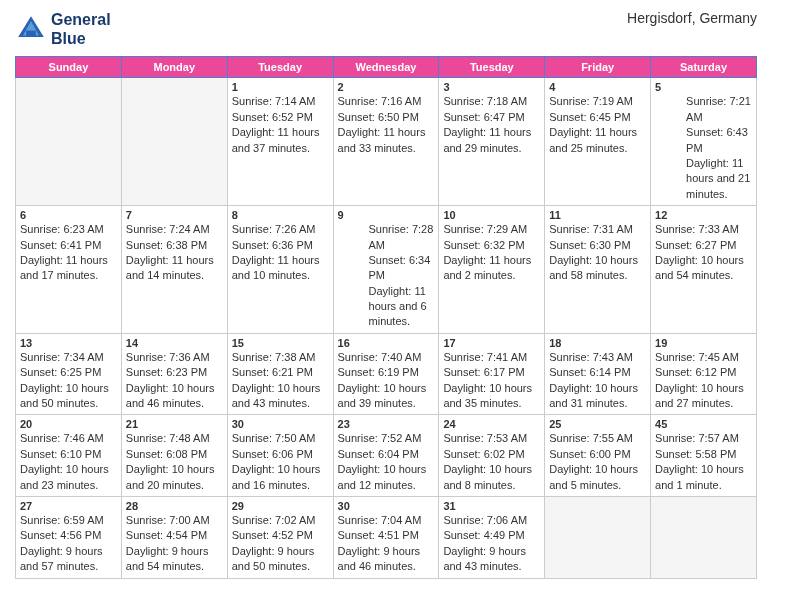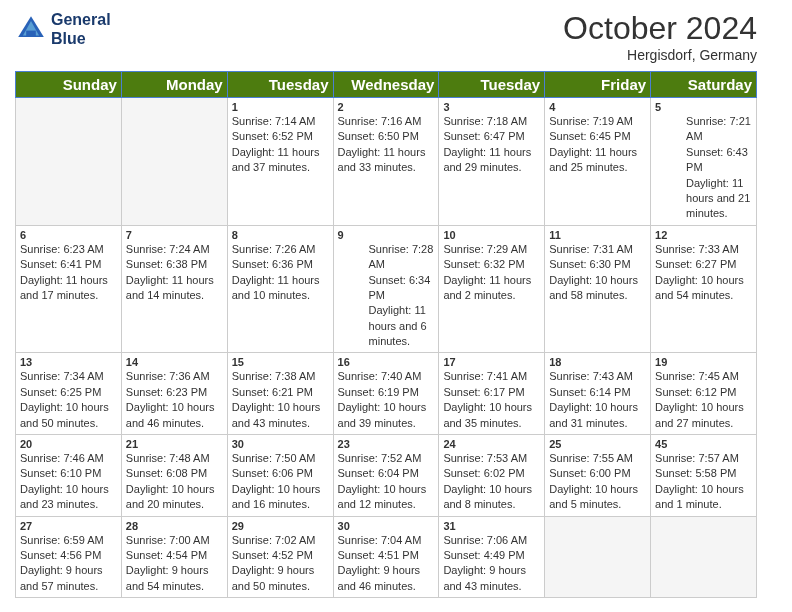--- a/index.html
+++ b/index.html
@@ -46,26 +46,26 @@
     .location-title {
       font-size: 14px;
       color: #333;
     }
     table {
       width: 100%;
       border-collapse: collapse;
       table-layout: fixed;
     }
     th {
-      background-color: #4d7c0f;
+      background-color: #ec4899;
       color: #fff;
-      font-size: 15px;
+      font-size: 11px;
       font-weight: bold;
       padding: 4px 4px;
-      text-align: right;
+      text-align: center;
       border: 1px solid #4a7fd4;
     }
     td {
       border: 1px solid #ccc;
       vertical-align: top;
       padding: 3px 4px;
       font-size: 9.5px;
       color: #333;
       height: 75px;
       background: #fff;
@@ -96,21 +96,20 @@
         <polygon points="20,4 36,30 4,30" fill="#2962b8"></polygon>
         <polygon points="20,10 30,28 10,28" fill="#5a9fd4"></polygon>
         <rect x="14" y="22" width="12" height="8" fill="#2962b8"></rect>
       </svg>
       <div class="logo-text">
         <div>General</div>
         <div>Blue</div>
       </div>
     </div>
     <div class="title-block">
-      <div class="month-title">October 2024</div>
       <div class="location-title">Hergisdorf, Germany</div>
     </div>
   </div>
 
   <table>
     <thead>
       <tr>
       <th>Sunday</th>
           <th>Monday</th>
           <th>Tuesday</th>

